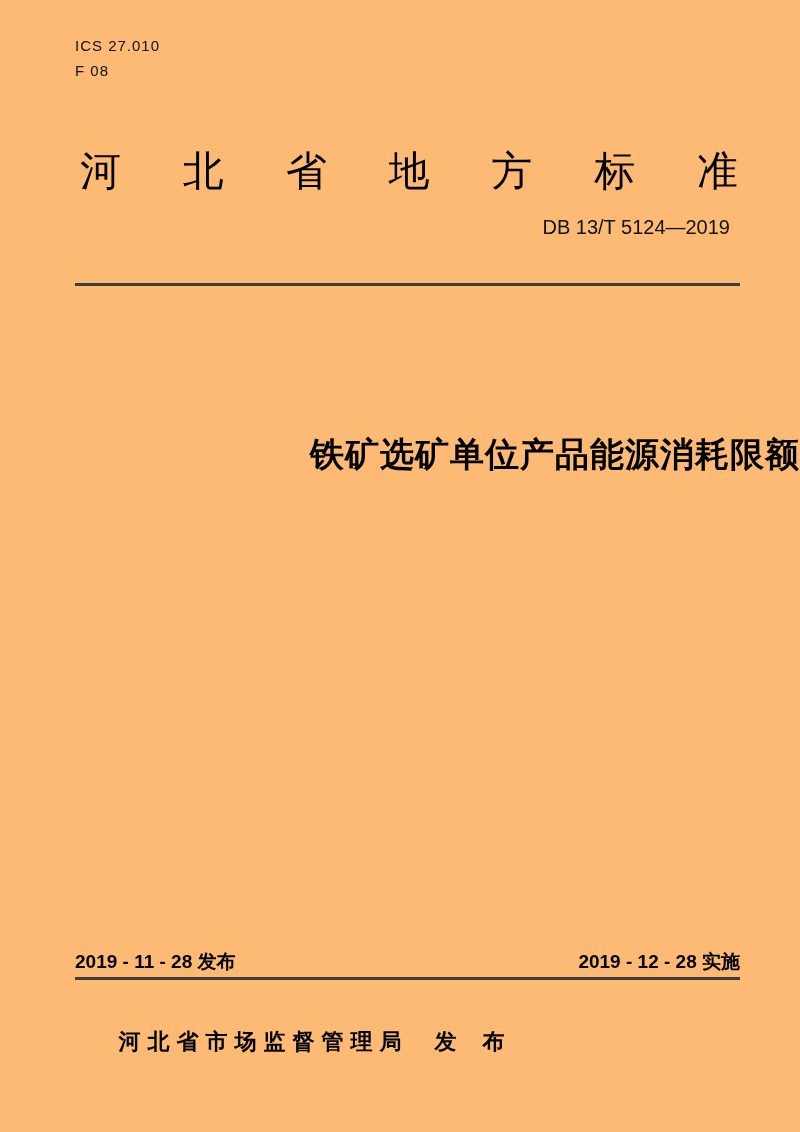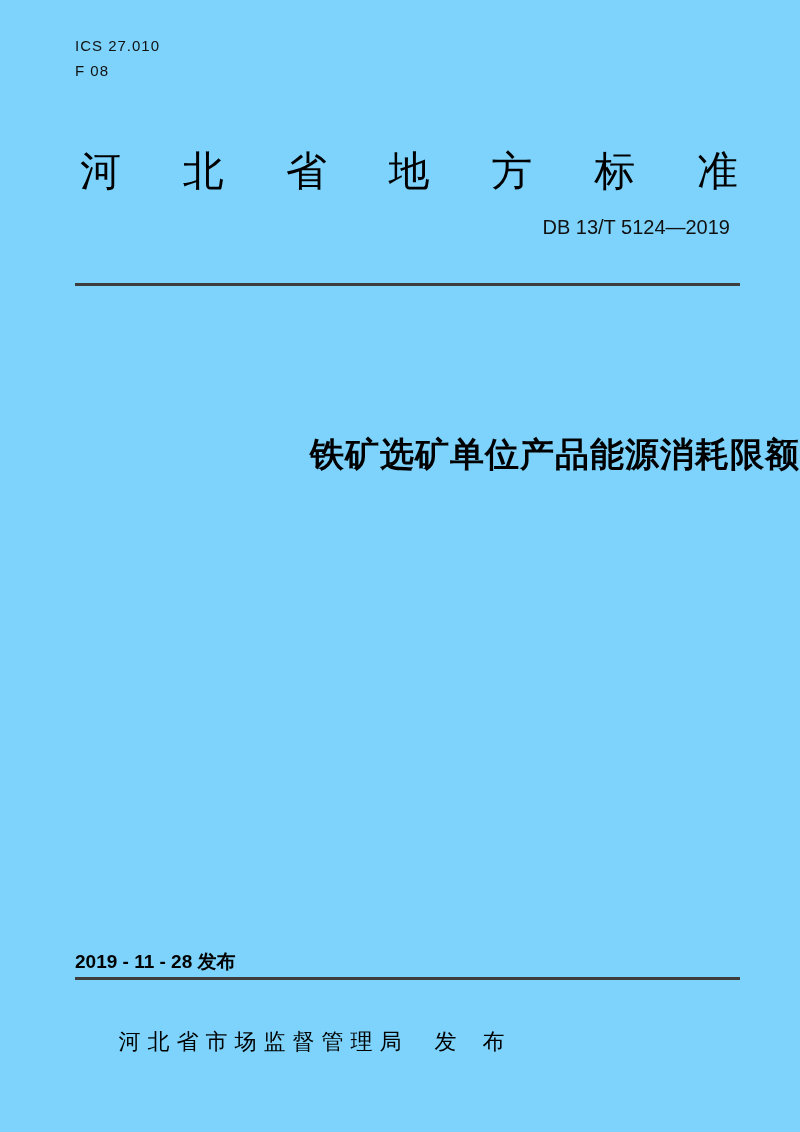--- a/index.html
+++ b/index.html
@@ -4,21 +4,21 @@
 <style>
   html, body {
     margin: 0;
     padding: 0;
     background: #ffffff;
   }
   .page {
     position: relative;
     width: 800px;
     height: 1132px;
-    background: #7dd3fc;
+    background: #fdba74;
     color: #000000;
     font-family: "Liberation Sans", sans-serif;
     overflow: hidden;
   }
 
   
   .ics-block {
     position: absolute;
     left: 75px;
     top: 33px;
@@ -105,21 +105,21 @@
   }
 
   
   .publisher-row {
     position: absolute;
     left: 0;
     top: 1027px;
     width: 633px;
     text-align: center;
     font-size: 22px;
-    font-weight: normal;
+    font-weight: bold;
     color: #000000;
     white-space: nowrap;
   }
   .publisher-name { letter-spacing: 7px; }
   .publish-label  { letter-spacing: 10px; margin-left: 26px; }
 </style>
 </head>
 <body>
 
 <div class="page">
@@ -143,20 +143,21 @@
   <div class="std-number">DB 13/T 5124—2019</div>
 
   <hr class="rule rule-top">
 
   <div class="doc-title">
     <div>铁矿选矿单位产品能源消耗限额</div>
   </div>
 
   <div class="dates-row">
     <span>2019 - 11 - 28 发布</span>
+    <span>2019 - 12 - 28 实施</span>
   </div>
 
   <hr class="rule rule-bottom">
 
   <div class="publisher-row">
     <span class="publisher-name">河北省市场监督管理局</span><span class="publish-label">发 布</span>
   </div>
 
 </div>
 

